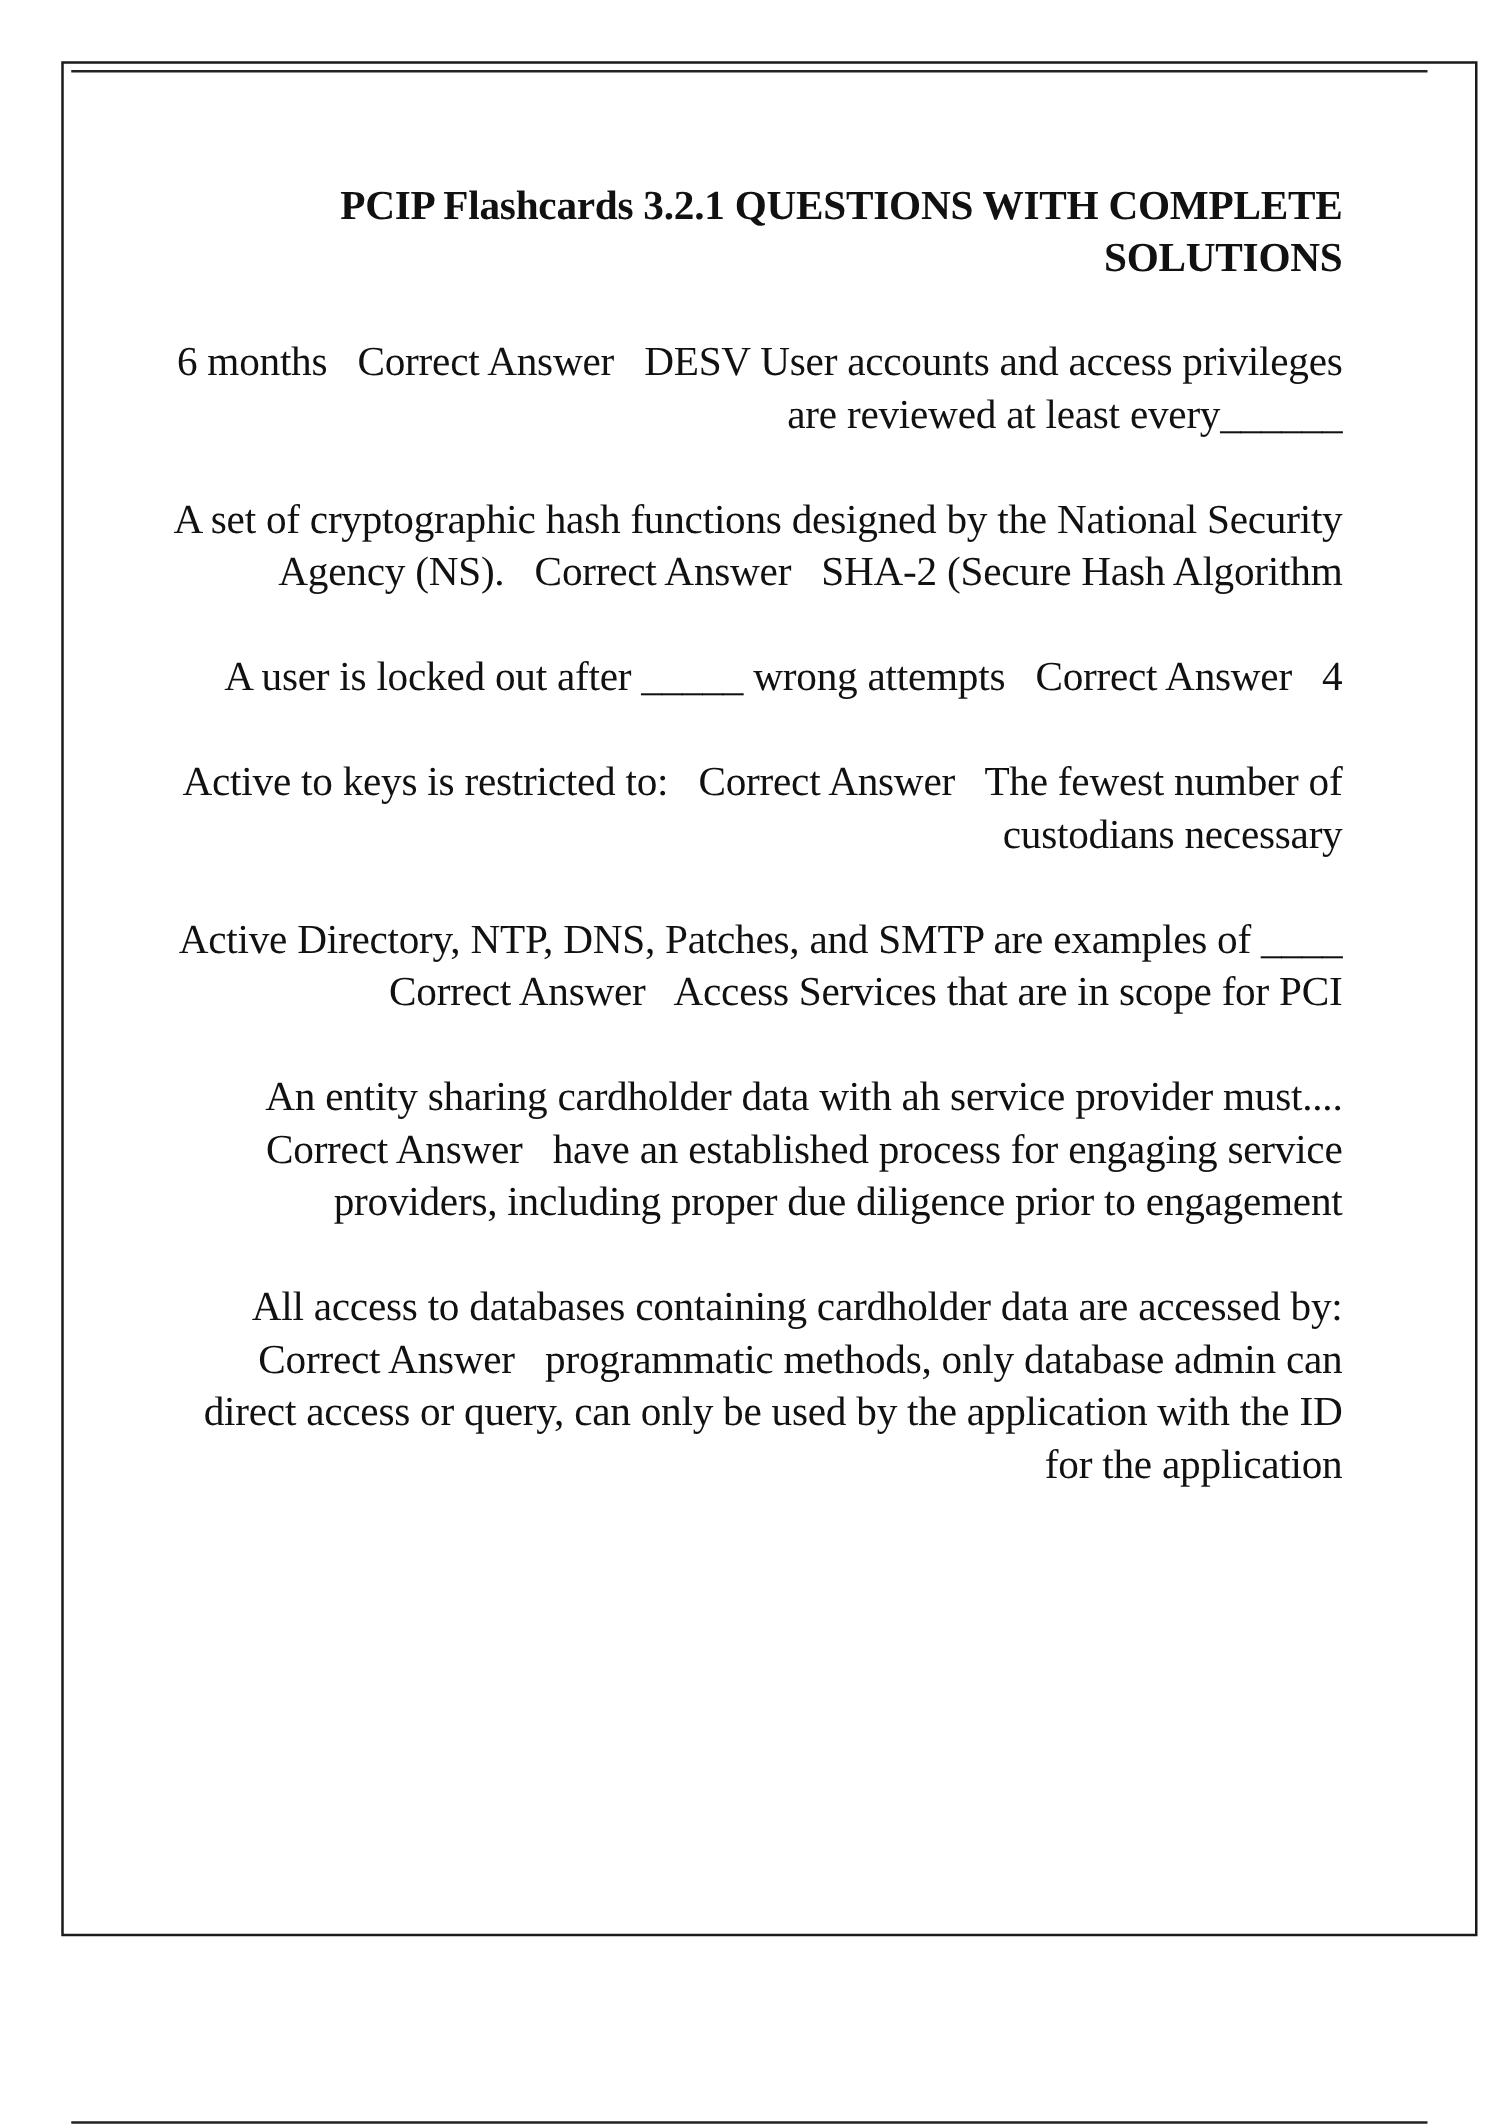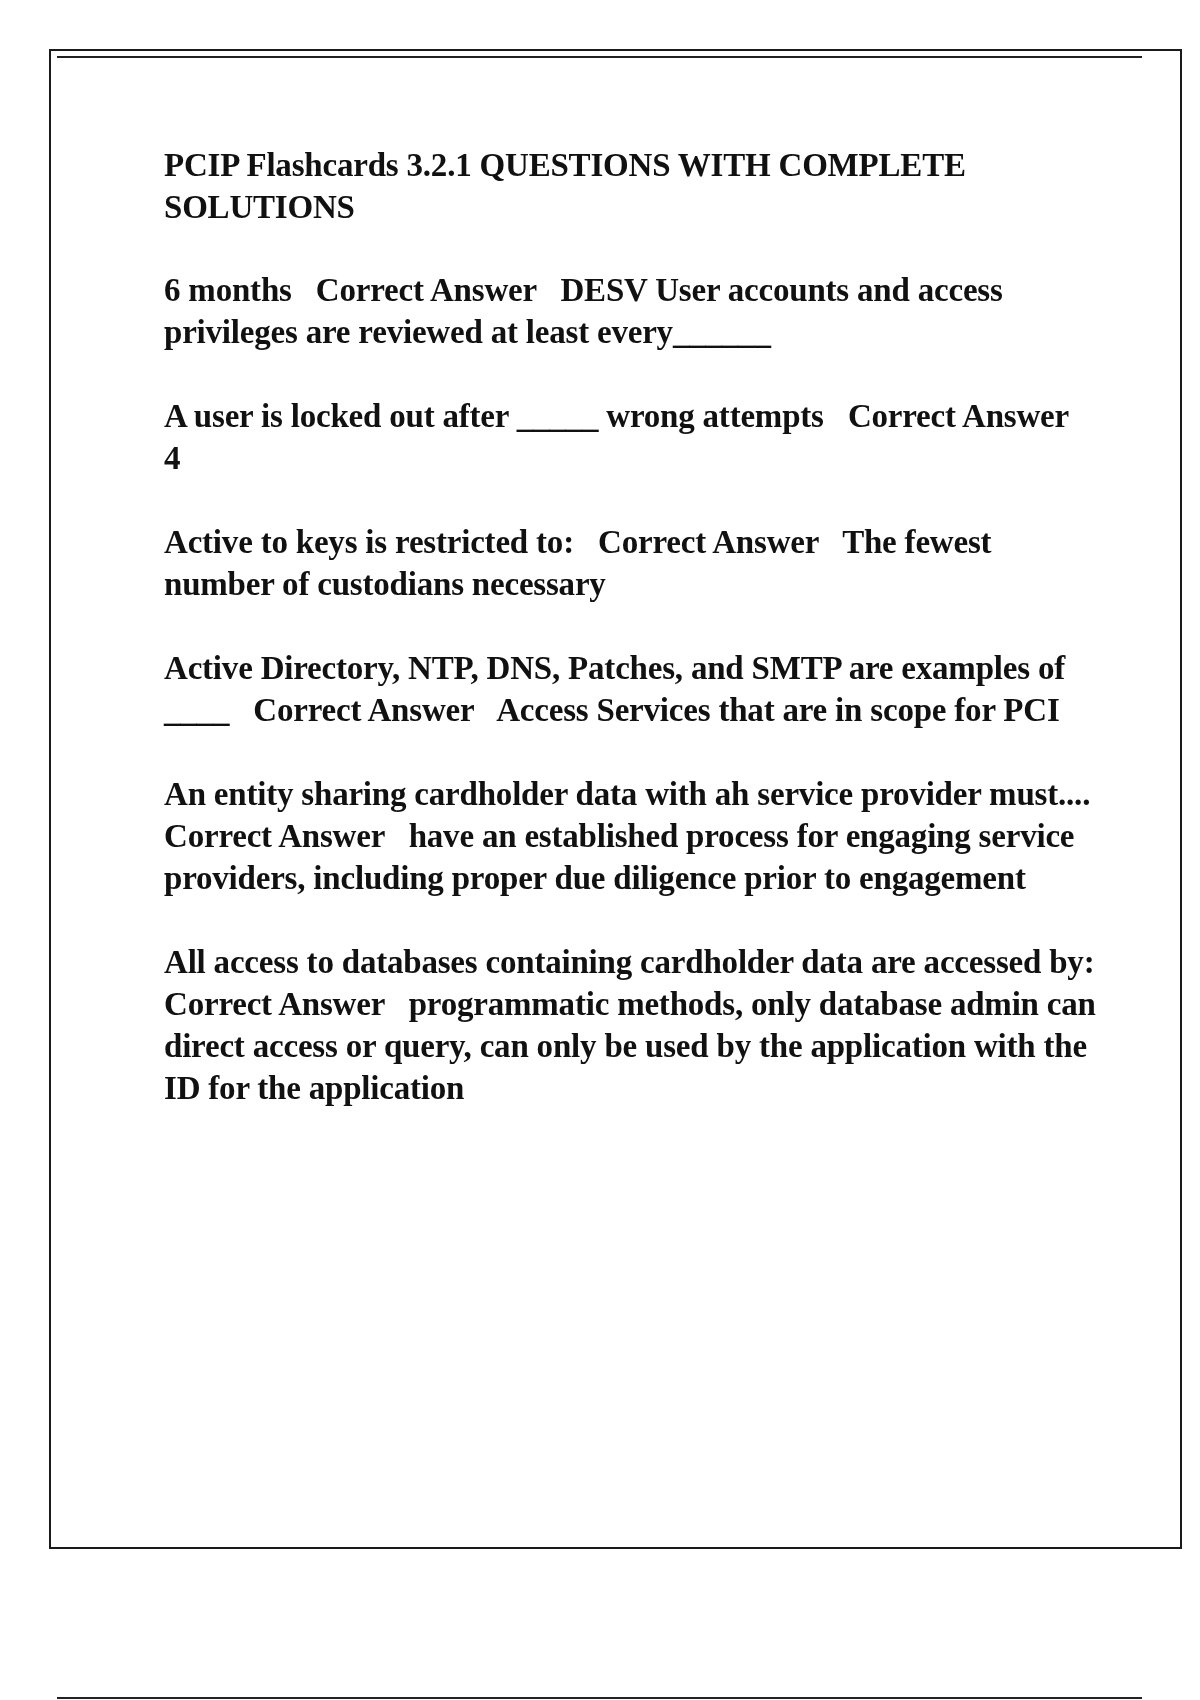--- a/index.html
+++ b/index.html
@@ -35,50 +35,51 @@
     .footer-rule {
       position: absolute;
       left: 57px;
       top: 1697px;
       width: 1085px;
       height: 2px;
       background: #222222;
     }
     .content {
       position: absolute;
-      left: 164px;
+      left: 134px;
       top: 144px;
       width: 940px;
+      text-align: right;
     }
     .doc-title {
       font-weight: bold;
       font-size: 33px;
       line-height: 42px;
       margin: 0 0 41px 0;
       letter-spacing: -0.2px;
     }
     .card {
       font-size: 33px;
       line-height: 42px;
       margin: 0 0 42px 0;
       letter-spacing: -0.2px;
       white-space: pre-wrap;
-      font-weight: bold;
     }
   </style>
 </head>
 <body>
 
 <div class="page-frame"></div>
 <div class="header-rule"></div>
 
 <div class="content">
   <h1 class="doc-title">PCIP Flashcards 3.2.1 QUESTIONS WITH COMPLETE SOLUTIONS</h1>
 
   <p class="card">6 months   Correct Answer   DESV User accounts and access privileges are reviewed at least every______</p>
+  <p class="card">A set of cryptographic hash functions designed by the National Security Agency (NS).   Correct Answer   SHA-2 (Secure Hash Algorithm</p>
   <p class="card">A user is locked out after _____ wrong attempts   Correct Answer   4</p>
   <p class="card">Active to keys is restricted to:   Correct Answer   The fewest number of custodians necessary</p>
   <p class="card">Active Directory, NTP, DNS, Patches, and SMTP are examples of ____   Correct Answer   Access Services that are in scope for PCI</p>
   <p class="card">An entity sharing cardholder data with ah service provider must....   Correct Answer   have an established process for engaging service providers, including proper due diligence prior to engagement</p>
   <p class="card">All access to databases containing cardholder data are accessed by:   Correct Answer   programmatic methods, only database admin can direct access or query, can only be used by the application with the ID for the application</p>
 </div>
 
 <div class="footer-rule"></div>
 
 </body></html>

